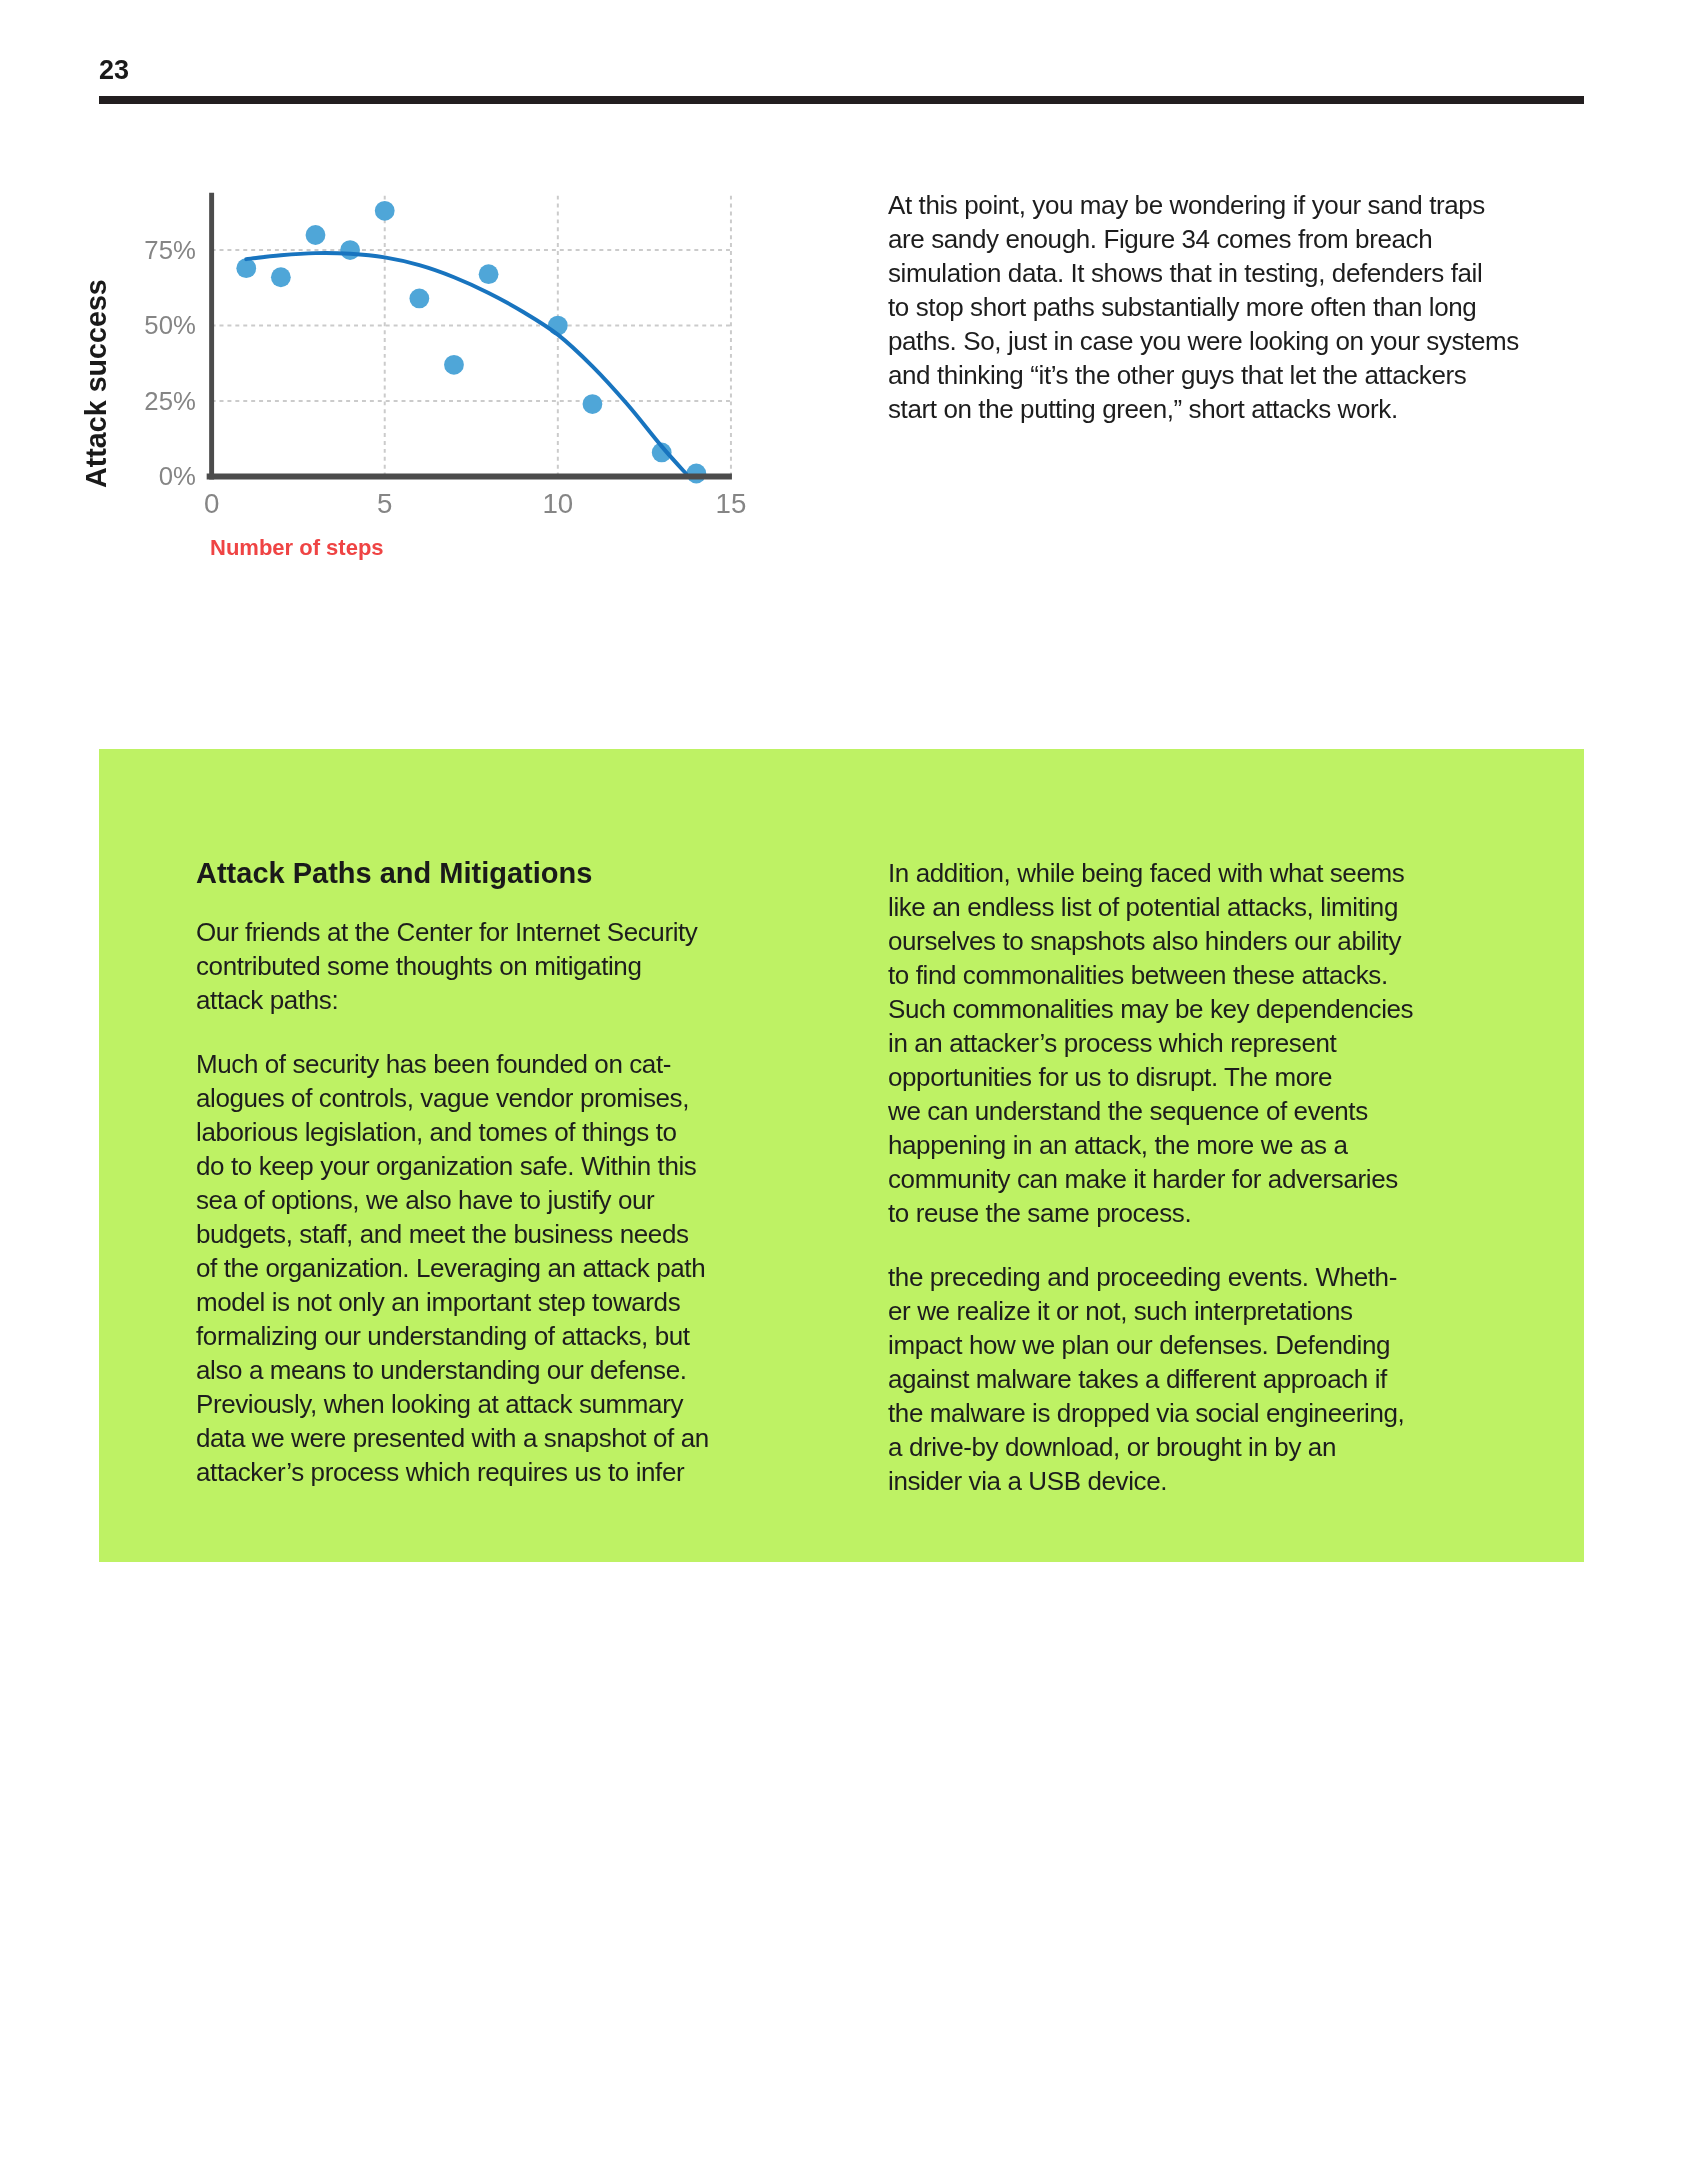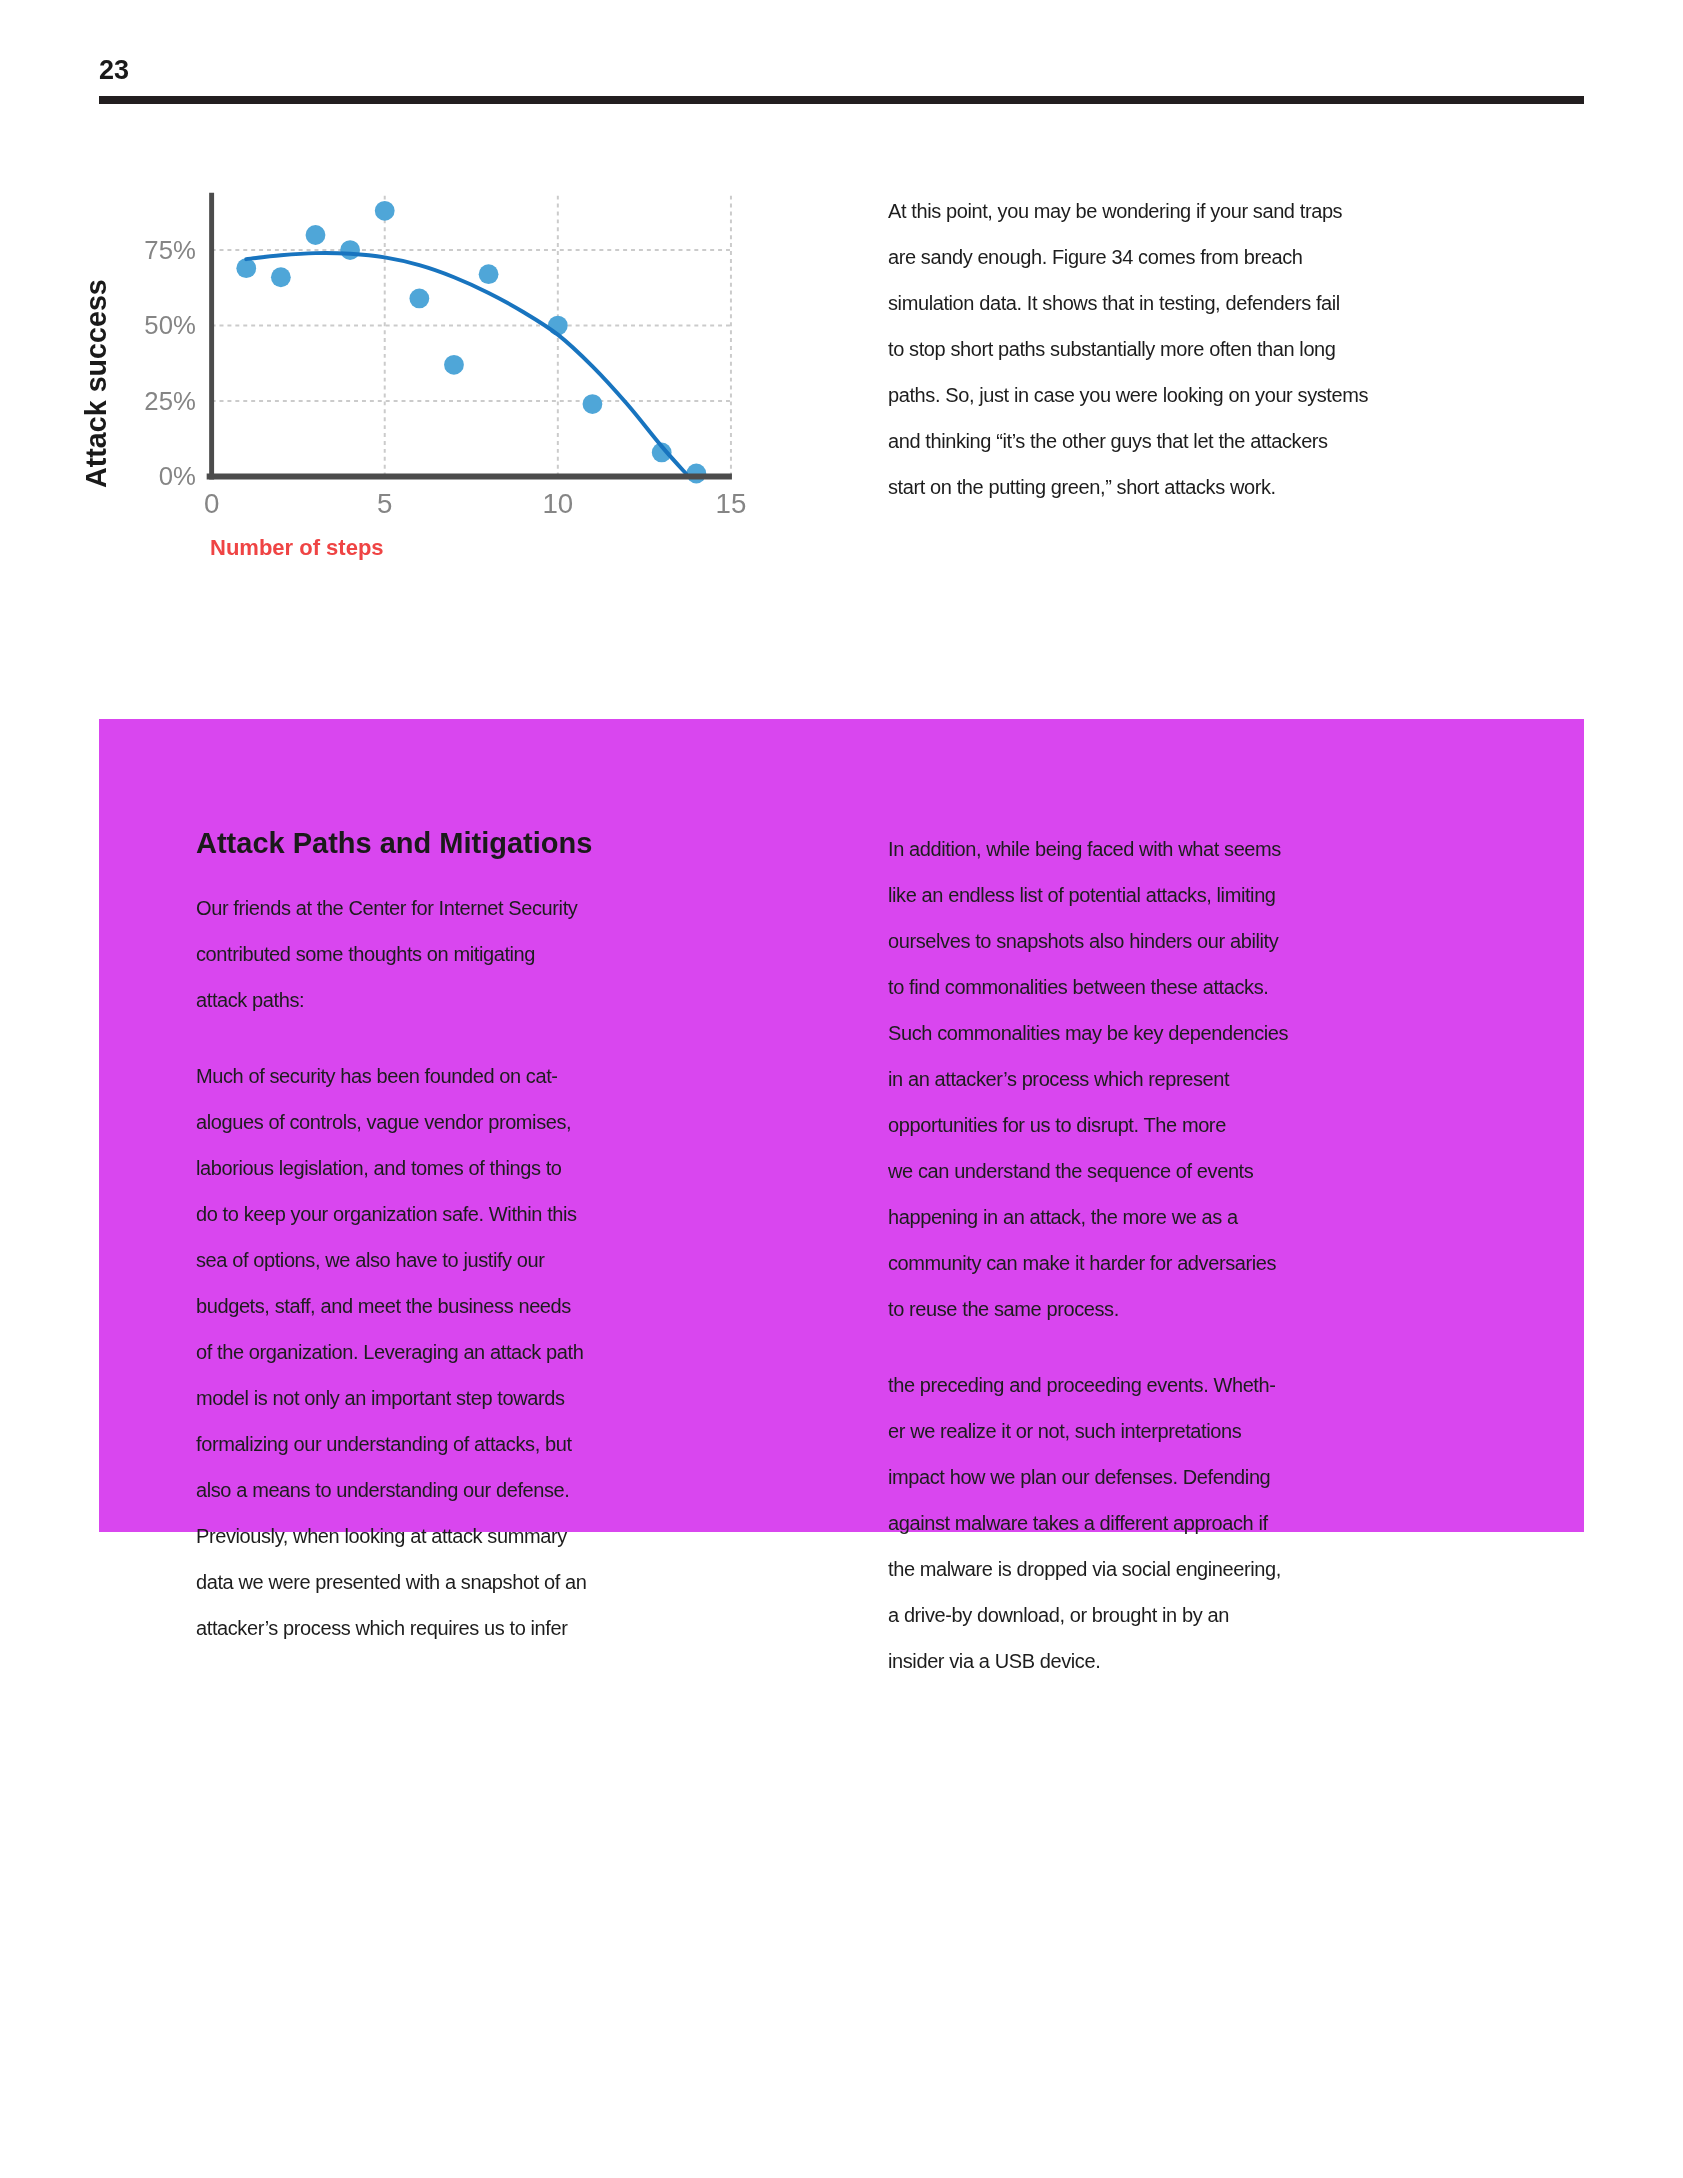--- a/index.html
+++ b/index.html
@@ -15,26 +15,26 @@
   .y-axis-title { font-size:29px; font-weight:bold; fill:#1a1a1a; text-anchor:middle; }
   .x-axis-title { position:absolute; left:210px; top:535px; font-size:22px; font-weight:bold; color:#ef4444; }
 
   .figure-caption {
     position:absolute; left:212px; top:577px; width:475px;
     font-size:23px; line-height:28px; white-space:pre-line; color:#1d1d1d;
   }
   .figure-caption b { font-weight:bold; }
 
   .body-text {
-    font-size:20px; line-height:46px; letter-spacing:-0.4px;
+    font-size:26px; line-height:34px; letter-spacing:-0.4px;
     white-space:pre-line; color:#1d1d1d;
   }
   .intro-paragraph { position:absolute; left:888px; top:188px; width:708px; }
 
-  .mitigations-box { position:absolute; left:99px; top:719px; width:1485px; height:813px; background:#d946ef; }
+  .mitigations-box { position:absolute; left:99px; top:749px; width:1485px; height:813px; background:#bef264; }
   .mitigations-box .col { position:absolute; top:107px; width:668px; }
   .mitigations-box .col-left  { left:97px; }
   .mitigations-box .col-right { left:789px; }
   .mitigations-heading { font-size:29px; line-height:34px; font-weight:bold; color:#1a1a1a; margin:0 0 25px 0; }
   .mitigations-box p.body-text { margin:0 0 30px 0; }
 </style>
 </head>
 <body>
 
 <div class="page">

